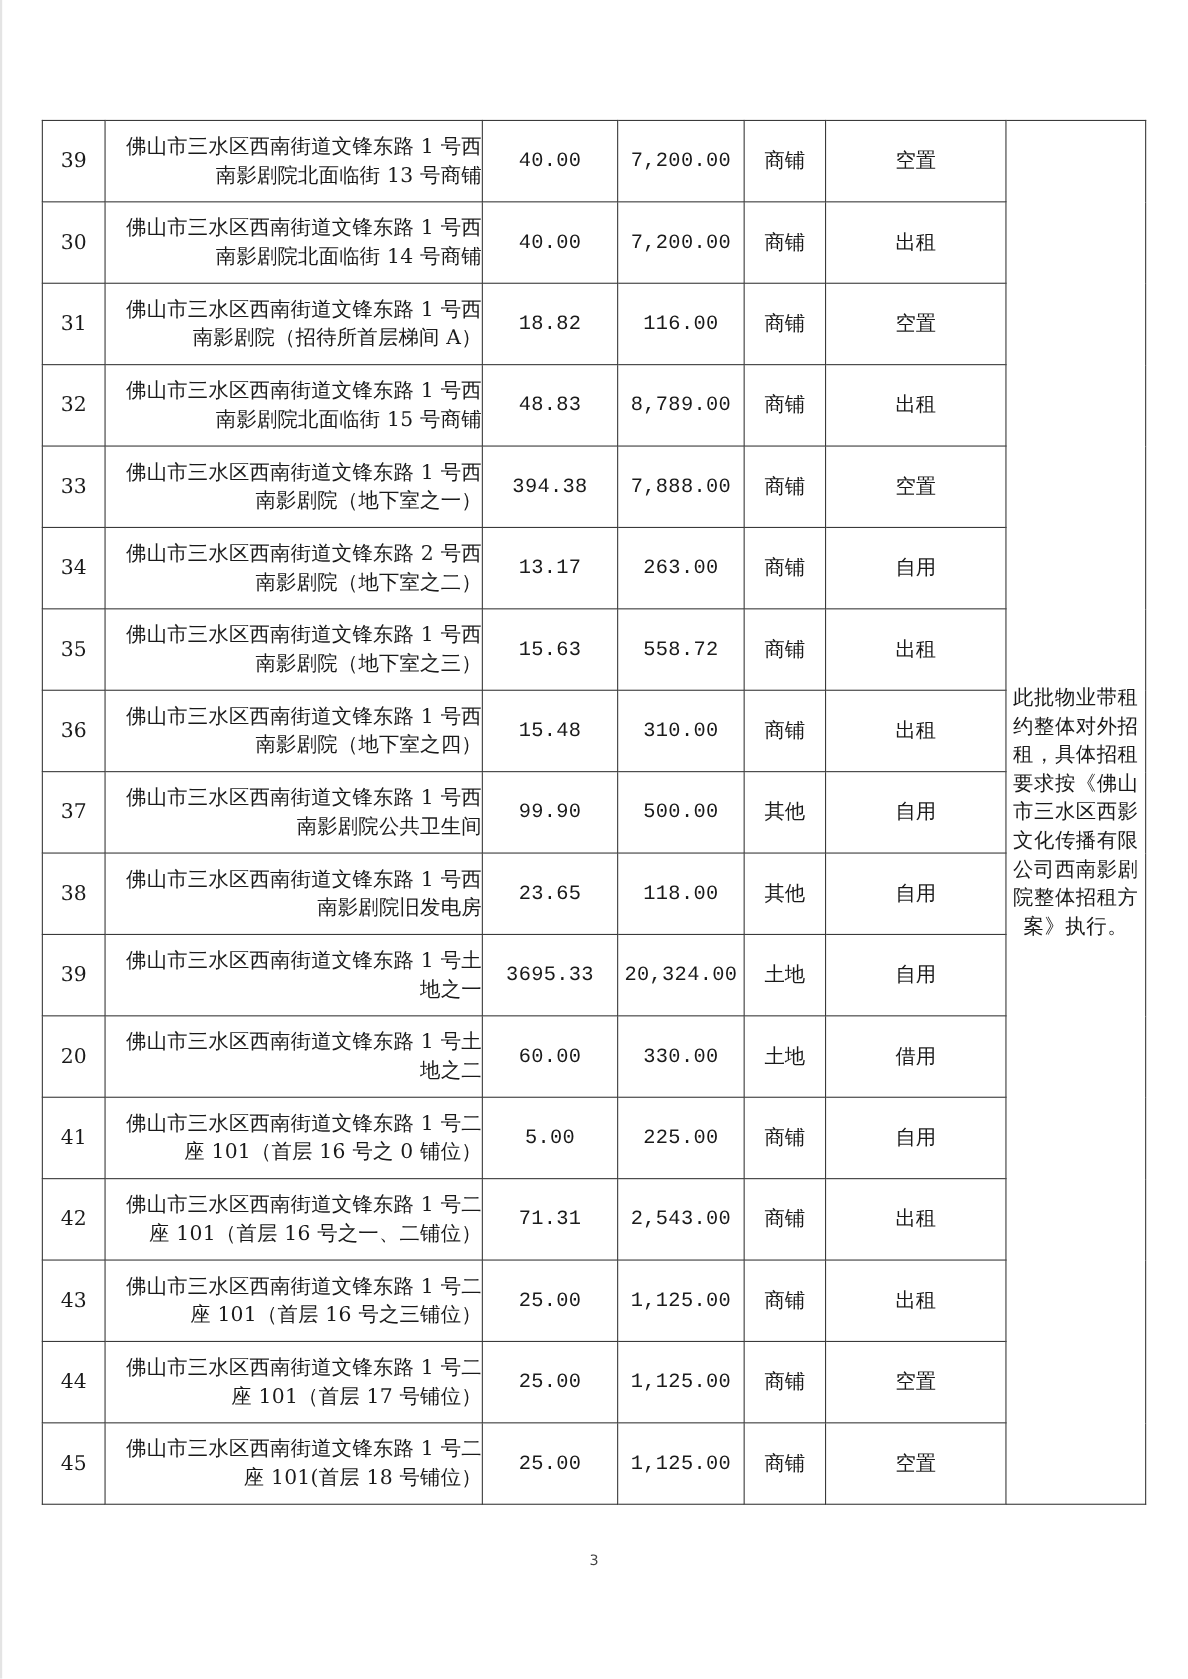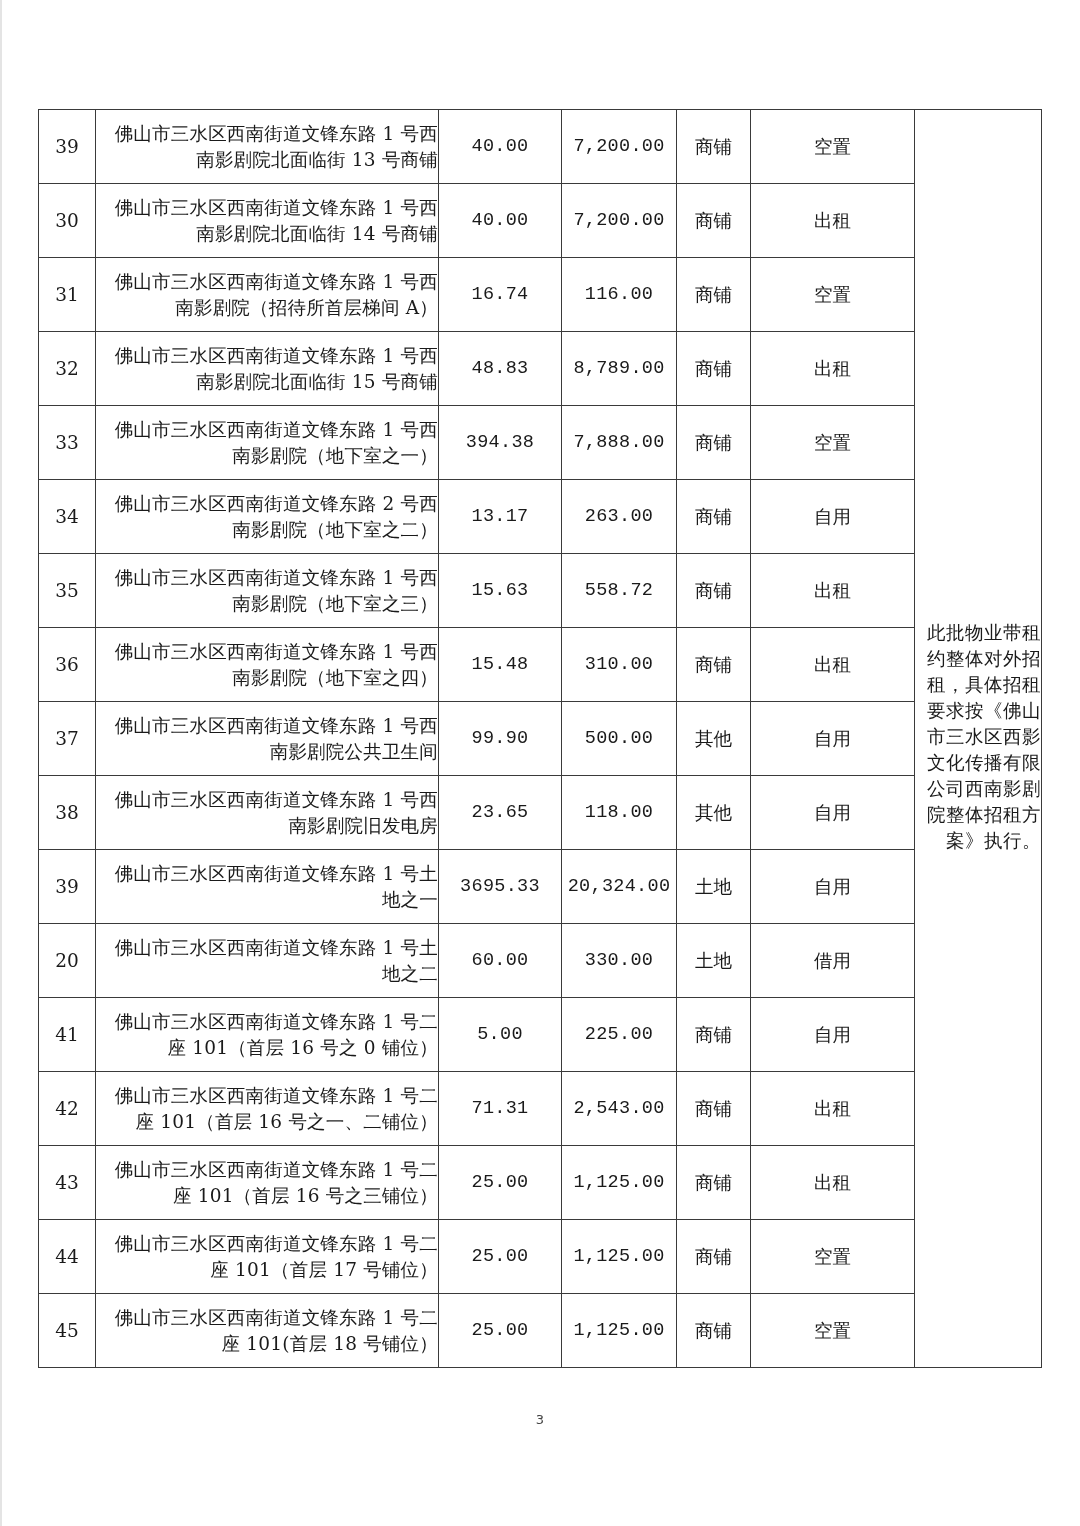--- a/index.html
+++ b/index.html
@@ -16,22 +16,22 @@
   }
   table.asset-table td {
     border: 1.4px solid #3a3a3a;
     height: 73px; padding: 0; vertical-align: middle;
     font-size: 18.5px; line-height: 26px;
   }
   td.c-no { text-align: center; }
   td.c-loc { text-align: right; padding-left: 2px; padding-right: 0; letter-spacing: 0.2px; }
   td.c-area, td.c-rent, td.c-type, td.c-status { text-align: center; }
   td.c-note {
-    text-align: right; vertical-align: middle;
-    padding: 0 3px; font-size: 19px; line-height: 30px; letter-spacing: 0.5px; font-family: Liberation Mono, monospace;
+    text-align: center; vertical-align: middle;
+    padding: 0 3px; font-size: 19px; line-height: 30px; letter-spacing: 0.5px;
   }
   .num { font-family: Liberation Mono, monospace; font-size: 17px; letter-spacing: 0.3px; }
   .page-number {
     position: absolute; top: 1412px; left: 0; width: 1080px; text-align: center;
     font-family: "DejaVu Sans", sans-serif; font-size: 13px; color: #444;
   }
 </style>
 </head>
 <body>
 
@@ -61,21 +61,21 @@
         <td class="c-no">30</td>
         <td class="c-loc">佛山市三水区西南街道文锋东路 1 号西南影剧院北面临街 14 号商铺</td>
         <td class="c-area num">40.00</td>
         <td class="c-rent num">7,200.00</td>
         <td class="c-type">商铺</td>
         <td class="c-status">出租</td>
       </tr>
       <tr>
         <td class="c-no">31</td>
         <td class="c-loc">佛山市三水区西南街道文锋东路 1 号西南影剧院（招待所首层梯间 A）</td>
-        <td class="c-area num">16.74</td>
+        <td class="c-area num">18.82</td>
         <td class="c-rent num">116.00</td>
         <td class="c-type">商铺</td>
         <td class="c-status">空置</td>
       </tr>
       <tr>
         <td class="c-no">32</td>
         <td class="c-loc">佛山市三水区西南街道文锋东路 1 号西南影剧院北面临街 15 号商铺</td>
         <td class="c-area num">48.83</td>
         <td class="c-rent num">8,789.00</td>
         <td class="c-type">商铺</td>

